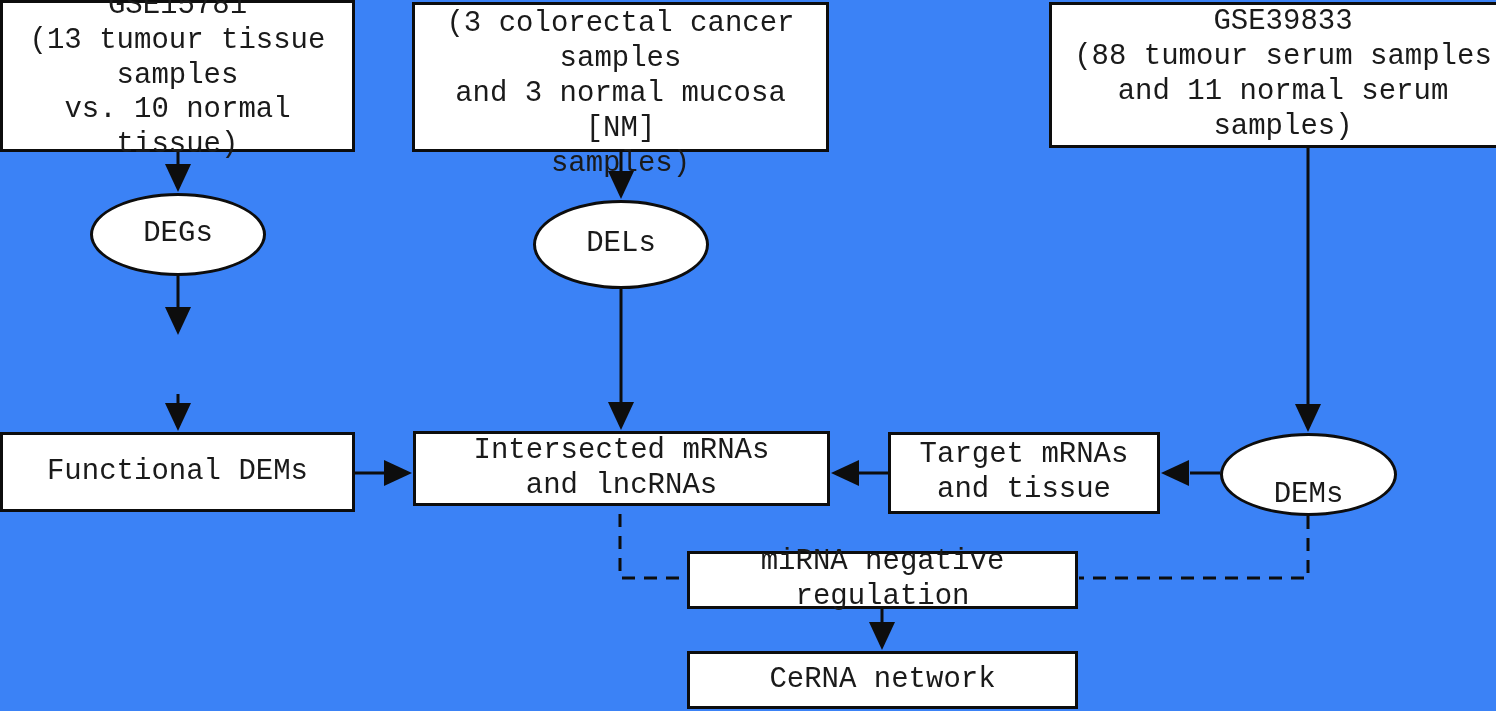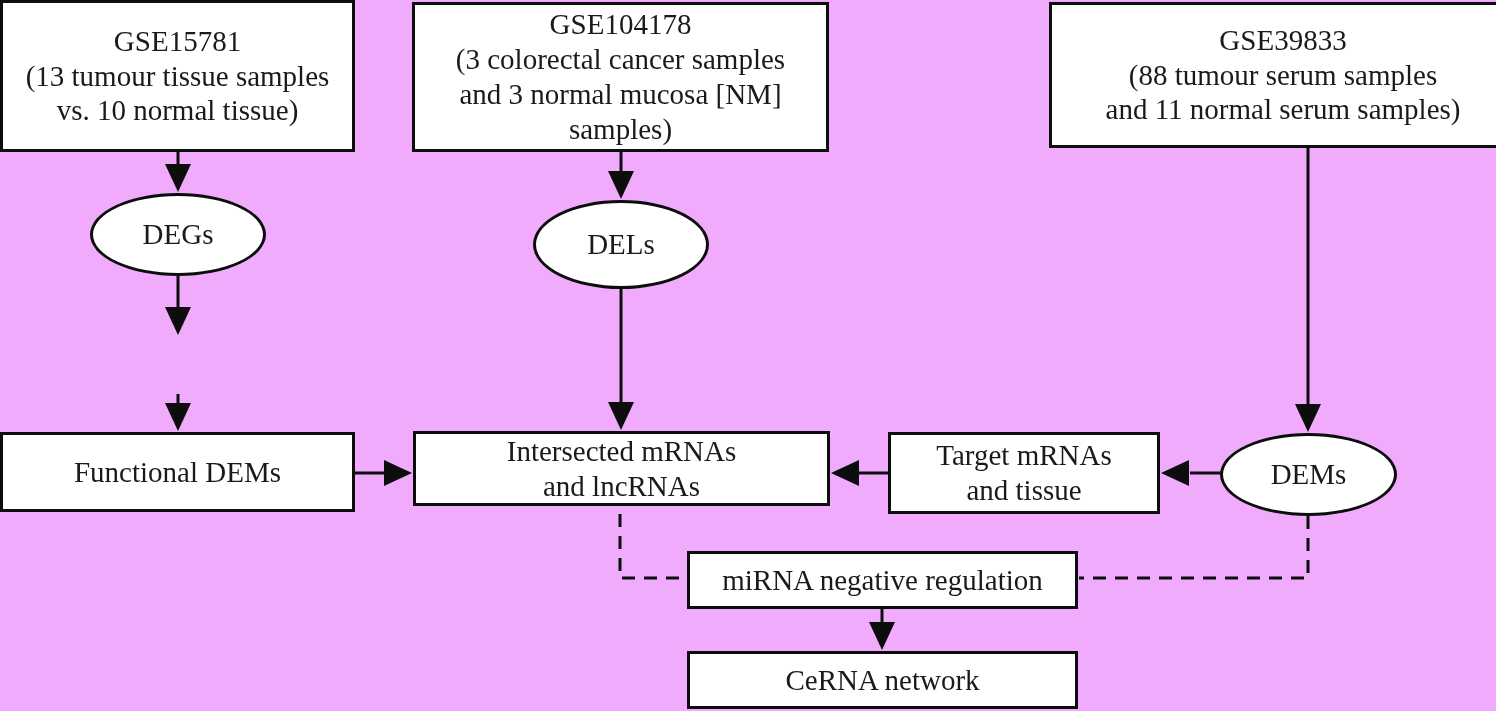--- a/index.html
+++ b/index.html
@@ -4,22 +4,22 @@
 <style>
   html, body {
     margin: 0;
     padding: 0;
     background: #ffffff;
   }
   #canvas {
     position: relative;
     width: 1496px;
     height: 711px;
-    background: #f0abfc;
-    font-family: Liberation Serif, serif;
+    background: #3b82f6;
+    font-family: Liberation Mono, monospace;
     color: #1a1a1a;
     overflow: hidden;
   }
   .node {
     position: absolute;
     box-sizing: border-box;
     background: #ffffff;
     border: 3px solid #0d0d0d;
     display: flex;
     align-items: center;
@@ -43,21 +43,21 @@
   #n-gse39833        { left: 1049px; top: 2px;   width: 468px; height: 146px; }
   #n-go-pathway      { left: 0px;    top: 336px; width: 355px; height: 58px;  }
   #n-functional-degs { left: 0px;    top: 432px; width: 355px; height: 80px;  }
   #n-intersected     { left: 413px;  top: 431px; width: 417px; height: 75px;  }
   #n-target          { left: 888px;  top: 432px; width: 272px; height: 82px;  }
   #n-mirna           { left: 687px;  top: 551px; width: 391px; height: 58px;  }
   #n-cerna           { left: 687px;  top: 651px; width: 391px; height: 58px;  }
   
   #n-degs            { left: 90px;   top: 193px; width: 176px; height: 83px;  }
   #n-dels            { left: 533px;  top: 200px; width: 176px; height: 89px;  }
-  #n-dems            { left: 1220px; top: 433px; width: 177px; height: 83px;  }
+  #n-dems            { left: 1220px; top: 433px; width: 177px; height: 83px; align-items: flex-end;  }
   
   #edges {
     position: absolute;
     left: 0;
     top: 0;
     pointer-events: none;
   }
   #edges line, #edges polyline {
     stroke: #0d0d0d;
     stroke-width: 3;

